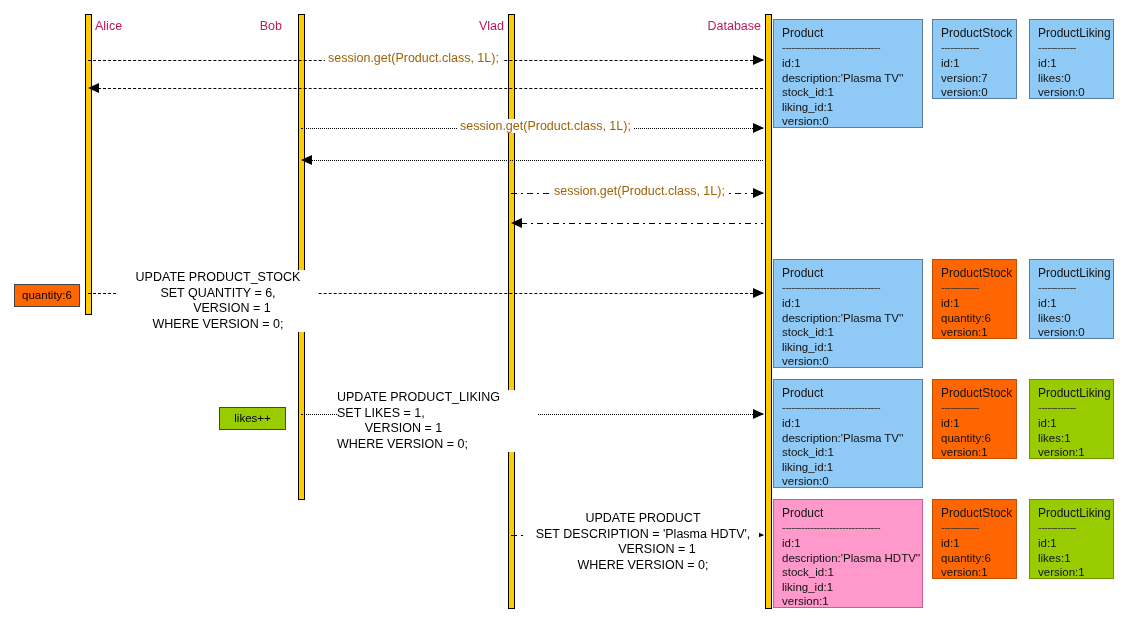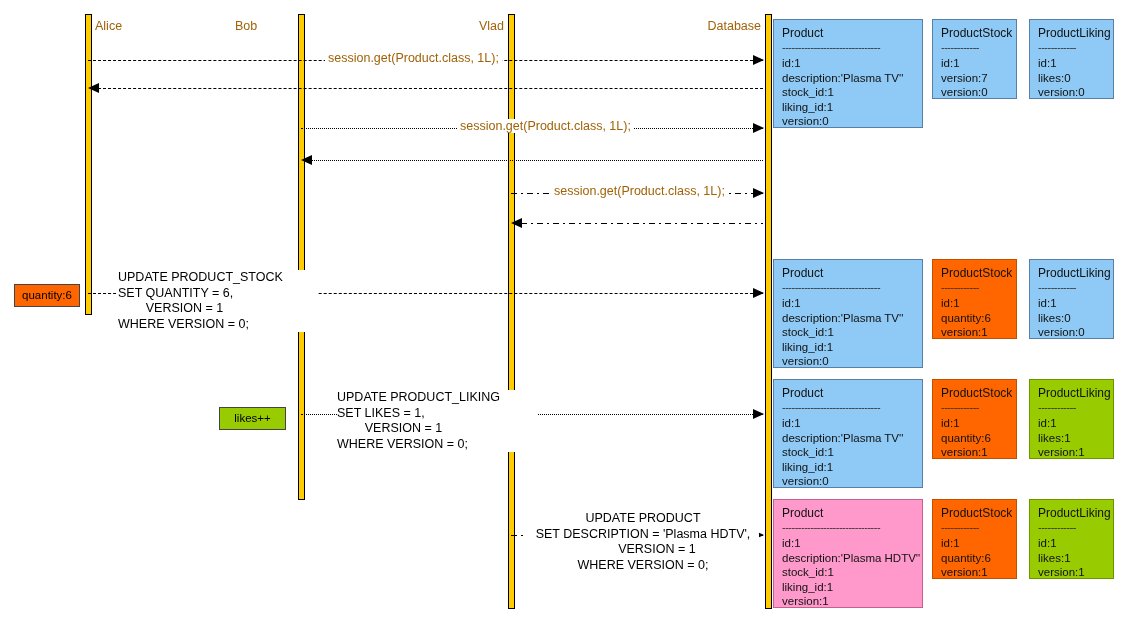--- a/index.html
+++ b/index.html
@@ -4,21 +4,21 @@
 <style>
   html,body{margin:0;padding:0;background:#ffffff;}
   body{width:1134px;height:623px;position:relative;overflow:hidden;
        font-family:"Liberation Sans","DejaVu Sans",sans-serif;color:#000;}
   #stage{position:absolute;left:0;top:0;width:1134px;height:623px;}
 
   
   .lifeline{position:absolute;width:7px;background:#ffcc00;
             border:1px solid #000;box-sizing:border-box;}
   .actor-label{position:absolute;font-size:12.5px;line-height:13px;
-               color:#a16207;white-space:nowrap;}
+               color:#be185d;white-space:nowrap;}
   .actor-label.right{text-align:right;}
 
   
   .msg{position:absolute;height:0;border-top-width:1.4px;border-top-color:#000;}
   .msg.dashed{border-top-style:dashed;}
   .msg.dotted{border-top-style:dotted;}
   .msg.dashdot{border-top-style:none;
      background-image:repeating-linear-gradient(to right,#000 0 6px,transparent 6px 10px,#000 10px 12px,transparent 12px 16px);
      height:1.4px;}
   .msg-label{position:absolute;font-size:12.5px;line-height:14px;
@@ -50,21 +50,21 @@
 </style>
 </head>
 <body>
 
 <div id="stage">
 
   <div class="lifeline" style="left:85px;top:14px;height:301px;"></div>
   <div class="actor-label" style="left:95px;top:20px;">Alice</div>
 
   <div class="lifeline" style="left:298px;top:14px;height:486px;"></div>
-  <div class="actor-label right" style="left:198px;top:20px;width:96px;text-align:center;">Bob</div>
+  <div class="actor-label right" style="left:186px;top:20px;width:96px;">Bob</div>
 
   <div class="lifeline" style="left:508px;top:14px;height:595px;"></div>
   <div class="actor-label right" style="left:408px;top:20px;width:96px;">Vlad</div>
 
   <div class="lifeline" style="left:765px;top:14px;height:595px;"></div>
   <div class="actor-label right" style="left:655px;top:20px;width:106px;">Database</div>
 
   <div class="msg dashed" style="left:88px;top:60px;width:675px;"></div>
   <div class="arrow right" style="left:753px;top:55px;"></div>
   <div class="msg-label" style="left:325px;top:51px;">session.get(Product.class, 1L);</div>
@@ -81,21 +81,21 @@
 
   <div class="msg dashdot" style="left:511px;top:193px;width:252px;"></div>
   <div class="arrow right" style="left:753px;top:188px;"></div>
   <div class="msg-label" style="left:551px;top:184px;">session.get(Product.class, 1L);</div>
 
   <div class="msg dashdot" style="left:521px;top:223px;width:242px;"></div>
   <div class="arrow left" style="left:511px;top:218px;"></div>
 
   <div class="msg dashed" style="left:88px;top:293px;width:675px;"></div>
   <div class="arrow right" style="left:753px;top:288px;"></div>
-  <div class="sql" style="left:118px;top:270px;width:200px;">UPDATE PRODUCT_STOCK
+  <div class="sql" style="left:118px;top:270px;width:200px;text-align:center;">UPDATE PRODUCT_STOCK
 SET QUANTITY = 6,
         VERSION = 1
 WHERE VERSION = 0;</div>
 
   <div class="msg dotted" style="left:301px;top:414px;width:462px;"></div>
   <div class="arrow right" style="left:753px;top:409px;"></div>
   <div class="sql" style="left:337px;top:390px;width:200px;">UPDATE PRODUCT_LIKING
 SET LIKES = 1,
         VERSION = 1
 WHERE VERSION = 0;</div>

